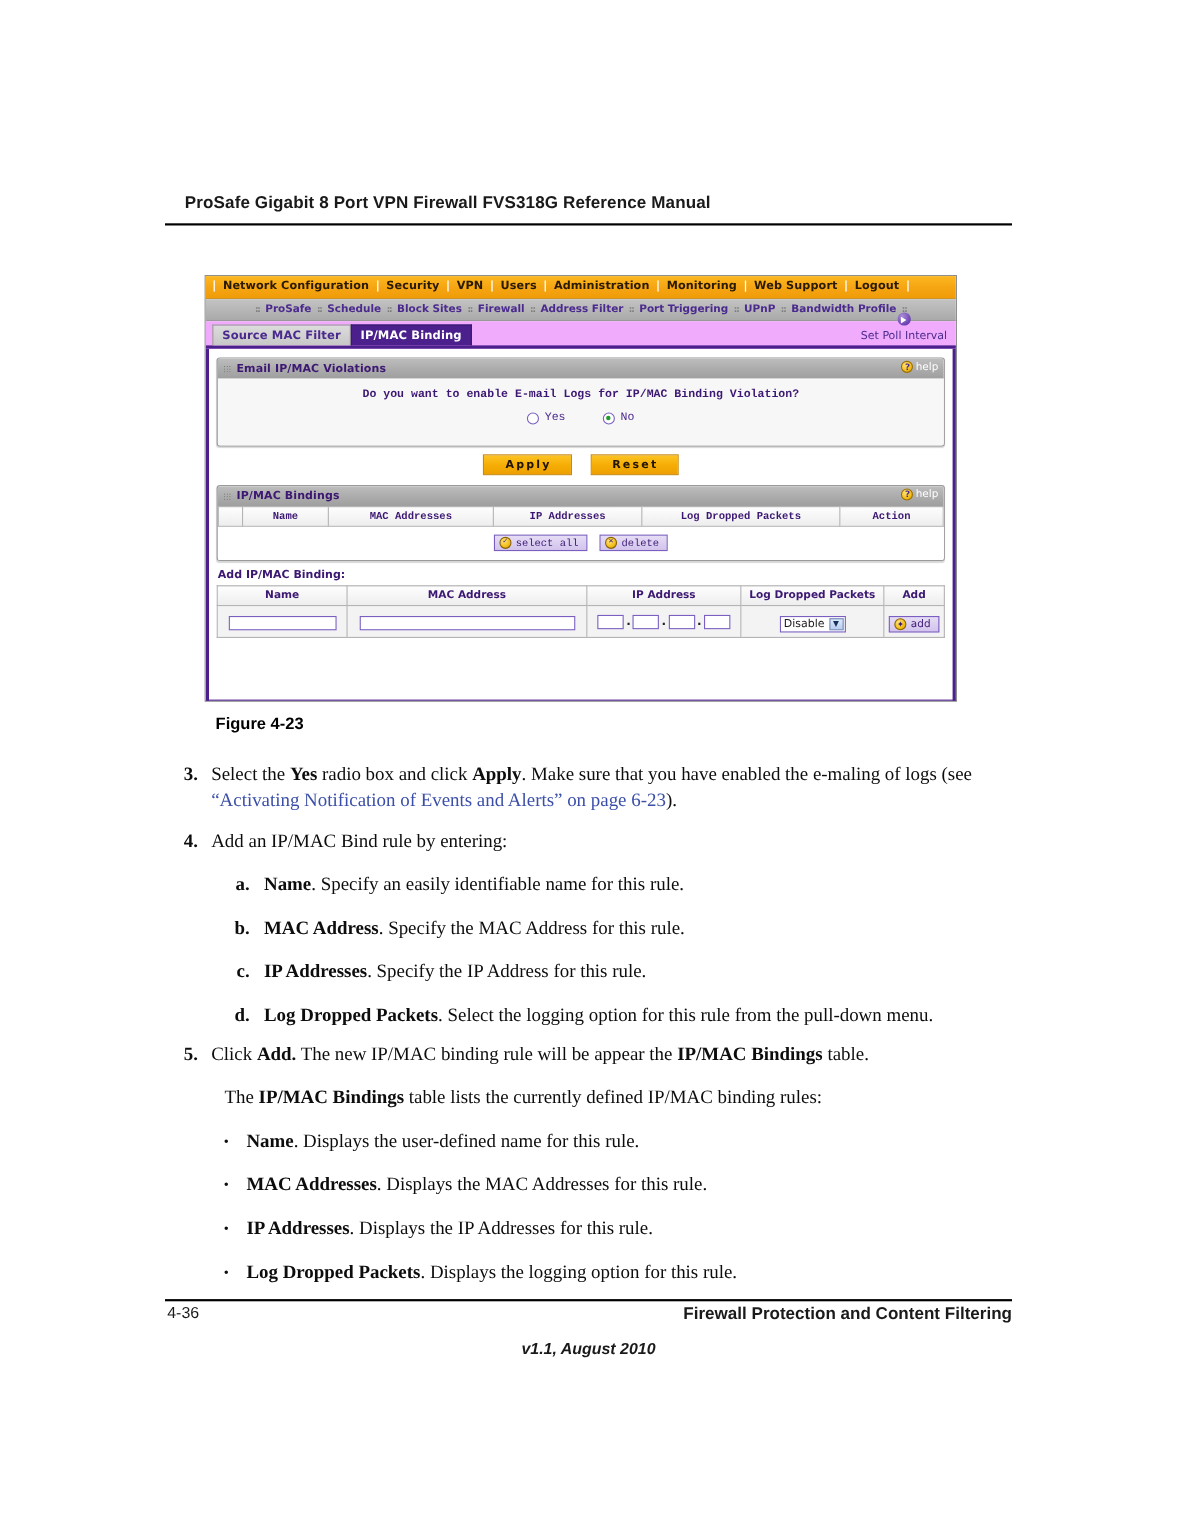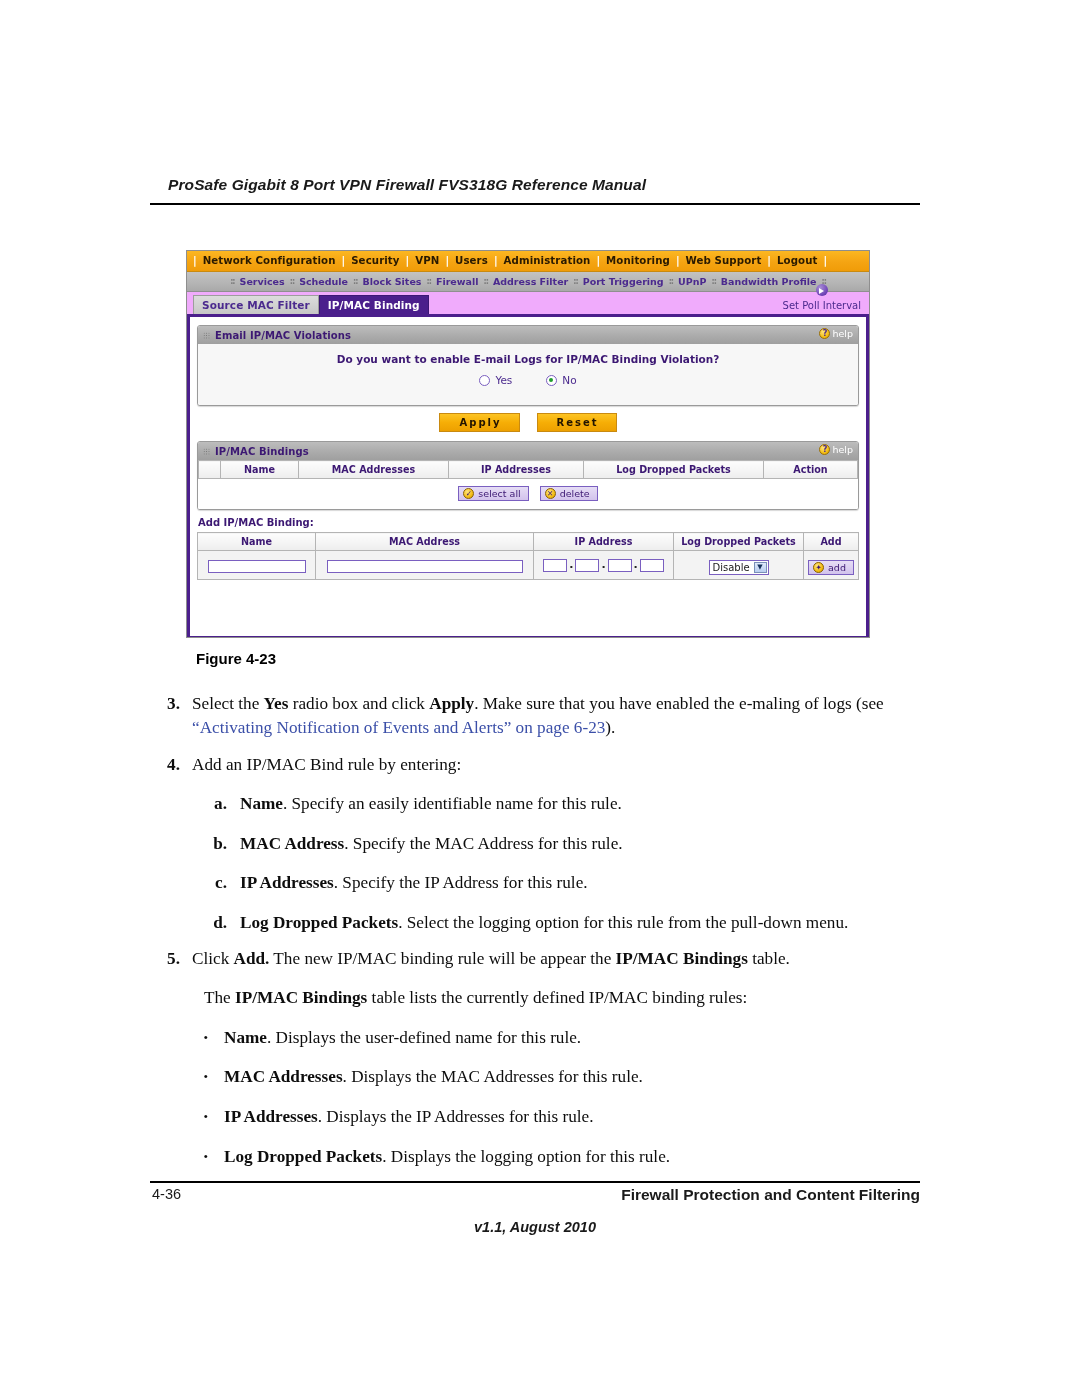--- a/index.html
+++ b/index.html
@@ -25,21 +25,20 @@
     height: 1397px;
   }
 
   
   .running-head {
     position: absolute;
     left: 168px;
     top: 176px;
     width: 752px;
     font-family: "Liberation Sans", sans-serif;
-    font-style: italic;
     font-weight: bold;
     font-size: 15.5px;
     letter-spacing: 0.1px;
     color: #1a1a1a;
     white-space: nowrap;
   }
   .head-rule {
     position: absolute;
     left: 150px;
     top: 203px;
@@ -244,20 +243,21 @@
     color: #4b2a8e;
     font-size: 8px;
     font-weight: bold;
     line-height: 9px;
     text-align: center;
   }
   .panel-inner {
     background: #f7f7f7;
     padding: 9px 8px 10px 8px;
     text-align: center;
+    font-family: Liberation Mono, monospace;
   }
   .q-text {
     font-size: 10.5px;
     font-weight: bold;
     color: #3c1873;
     margin-bottom: 9px;
   }
   .radio-row {
     display: flex;
     justify-content: center;
@@ -569,21 +569,21 @@
       <span class="item">Monitoring</span>
       <span class="sep">|</span>
       <span class="item">Web Support</span>
       <span class="sep">|</span>
       <span class="item">Logout</span>
       <span class="sep">|</span>
     </div>
 
     <div class="nav-secondary">
       <span class="dots">::</span>
-      <span class="item">Services</span>
+      <span class="item">ProSafe</span>
       <span class="dots">::</span>
       <span class="item">Schedule</span>
       <span class="dots">::</span>
       <span class="item">Block Sites</span>
       <span class="dots">::</span>
       <span class="item">Firewall</span>
       <span class="dots">::</span>
       <span class="item">Address Filter</span>
       <span class="dots">::</span>
       <span class="item">Port Triggering</span>

